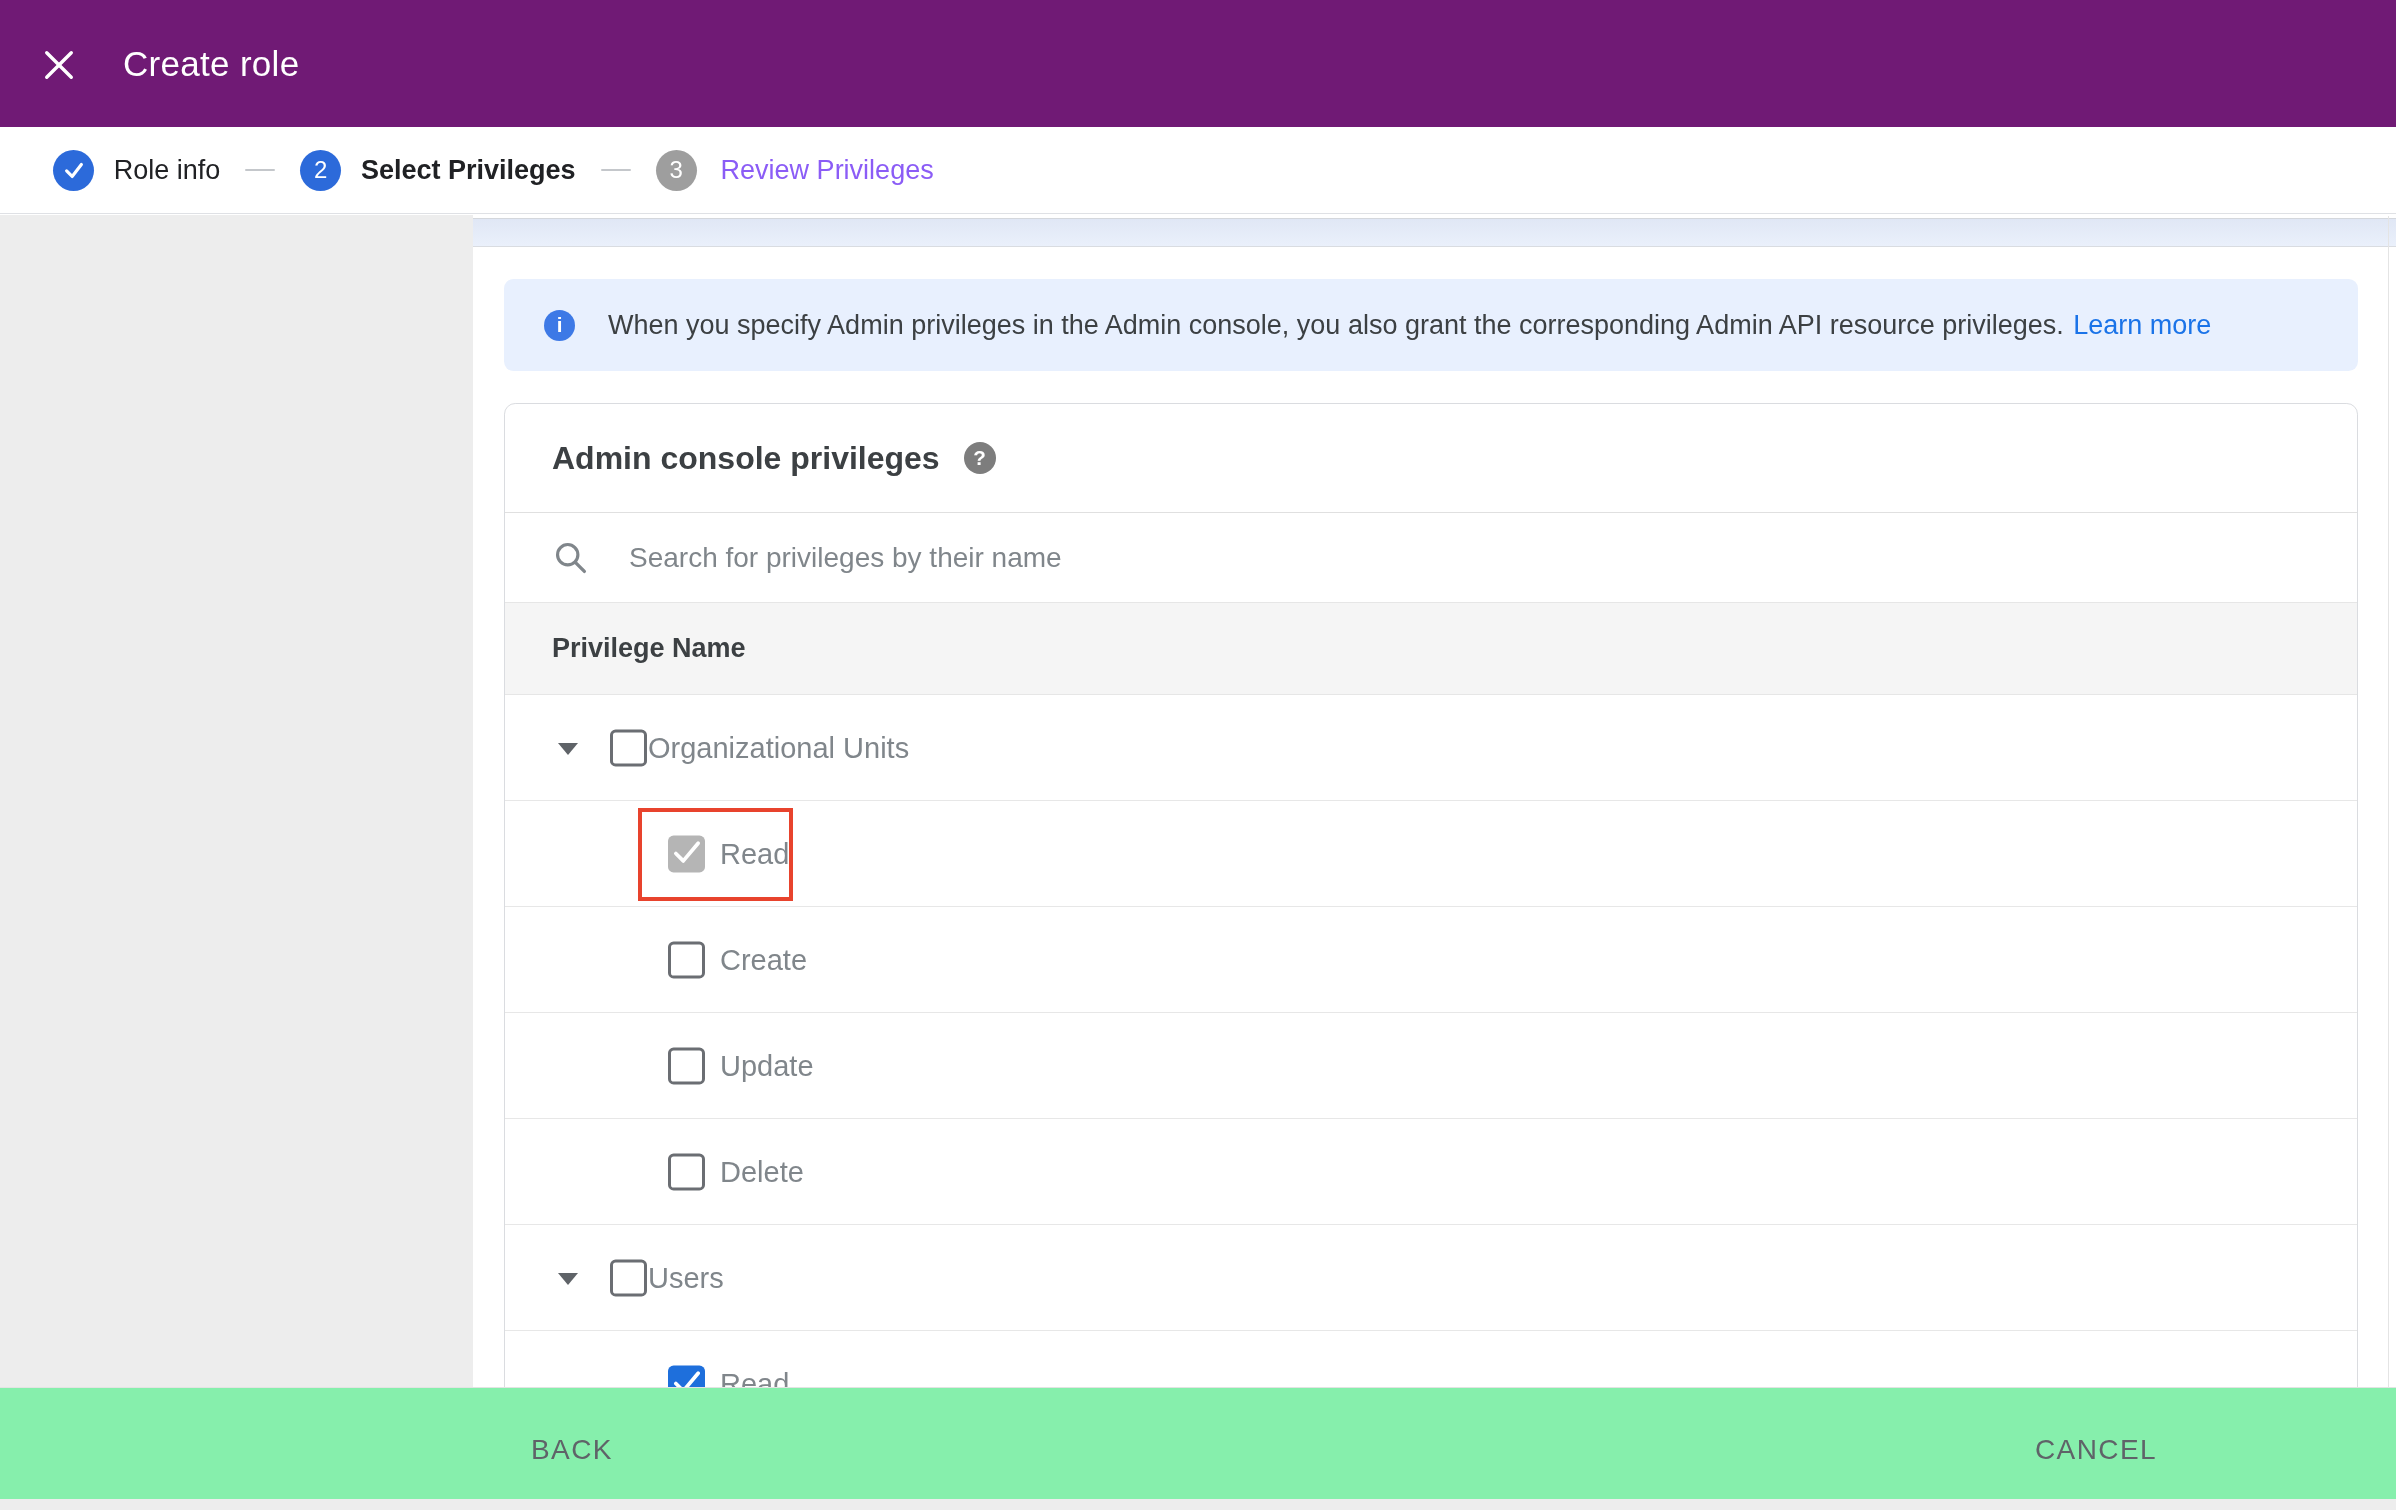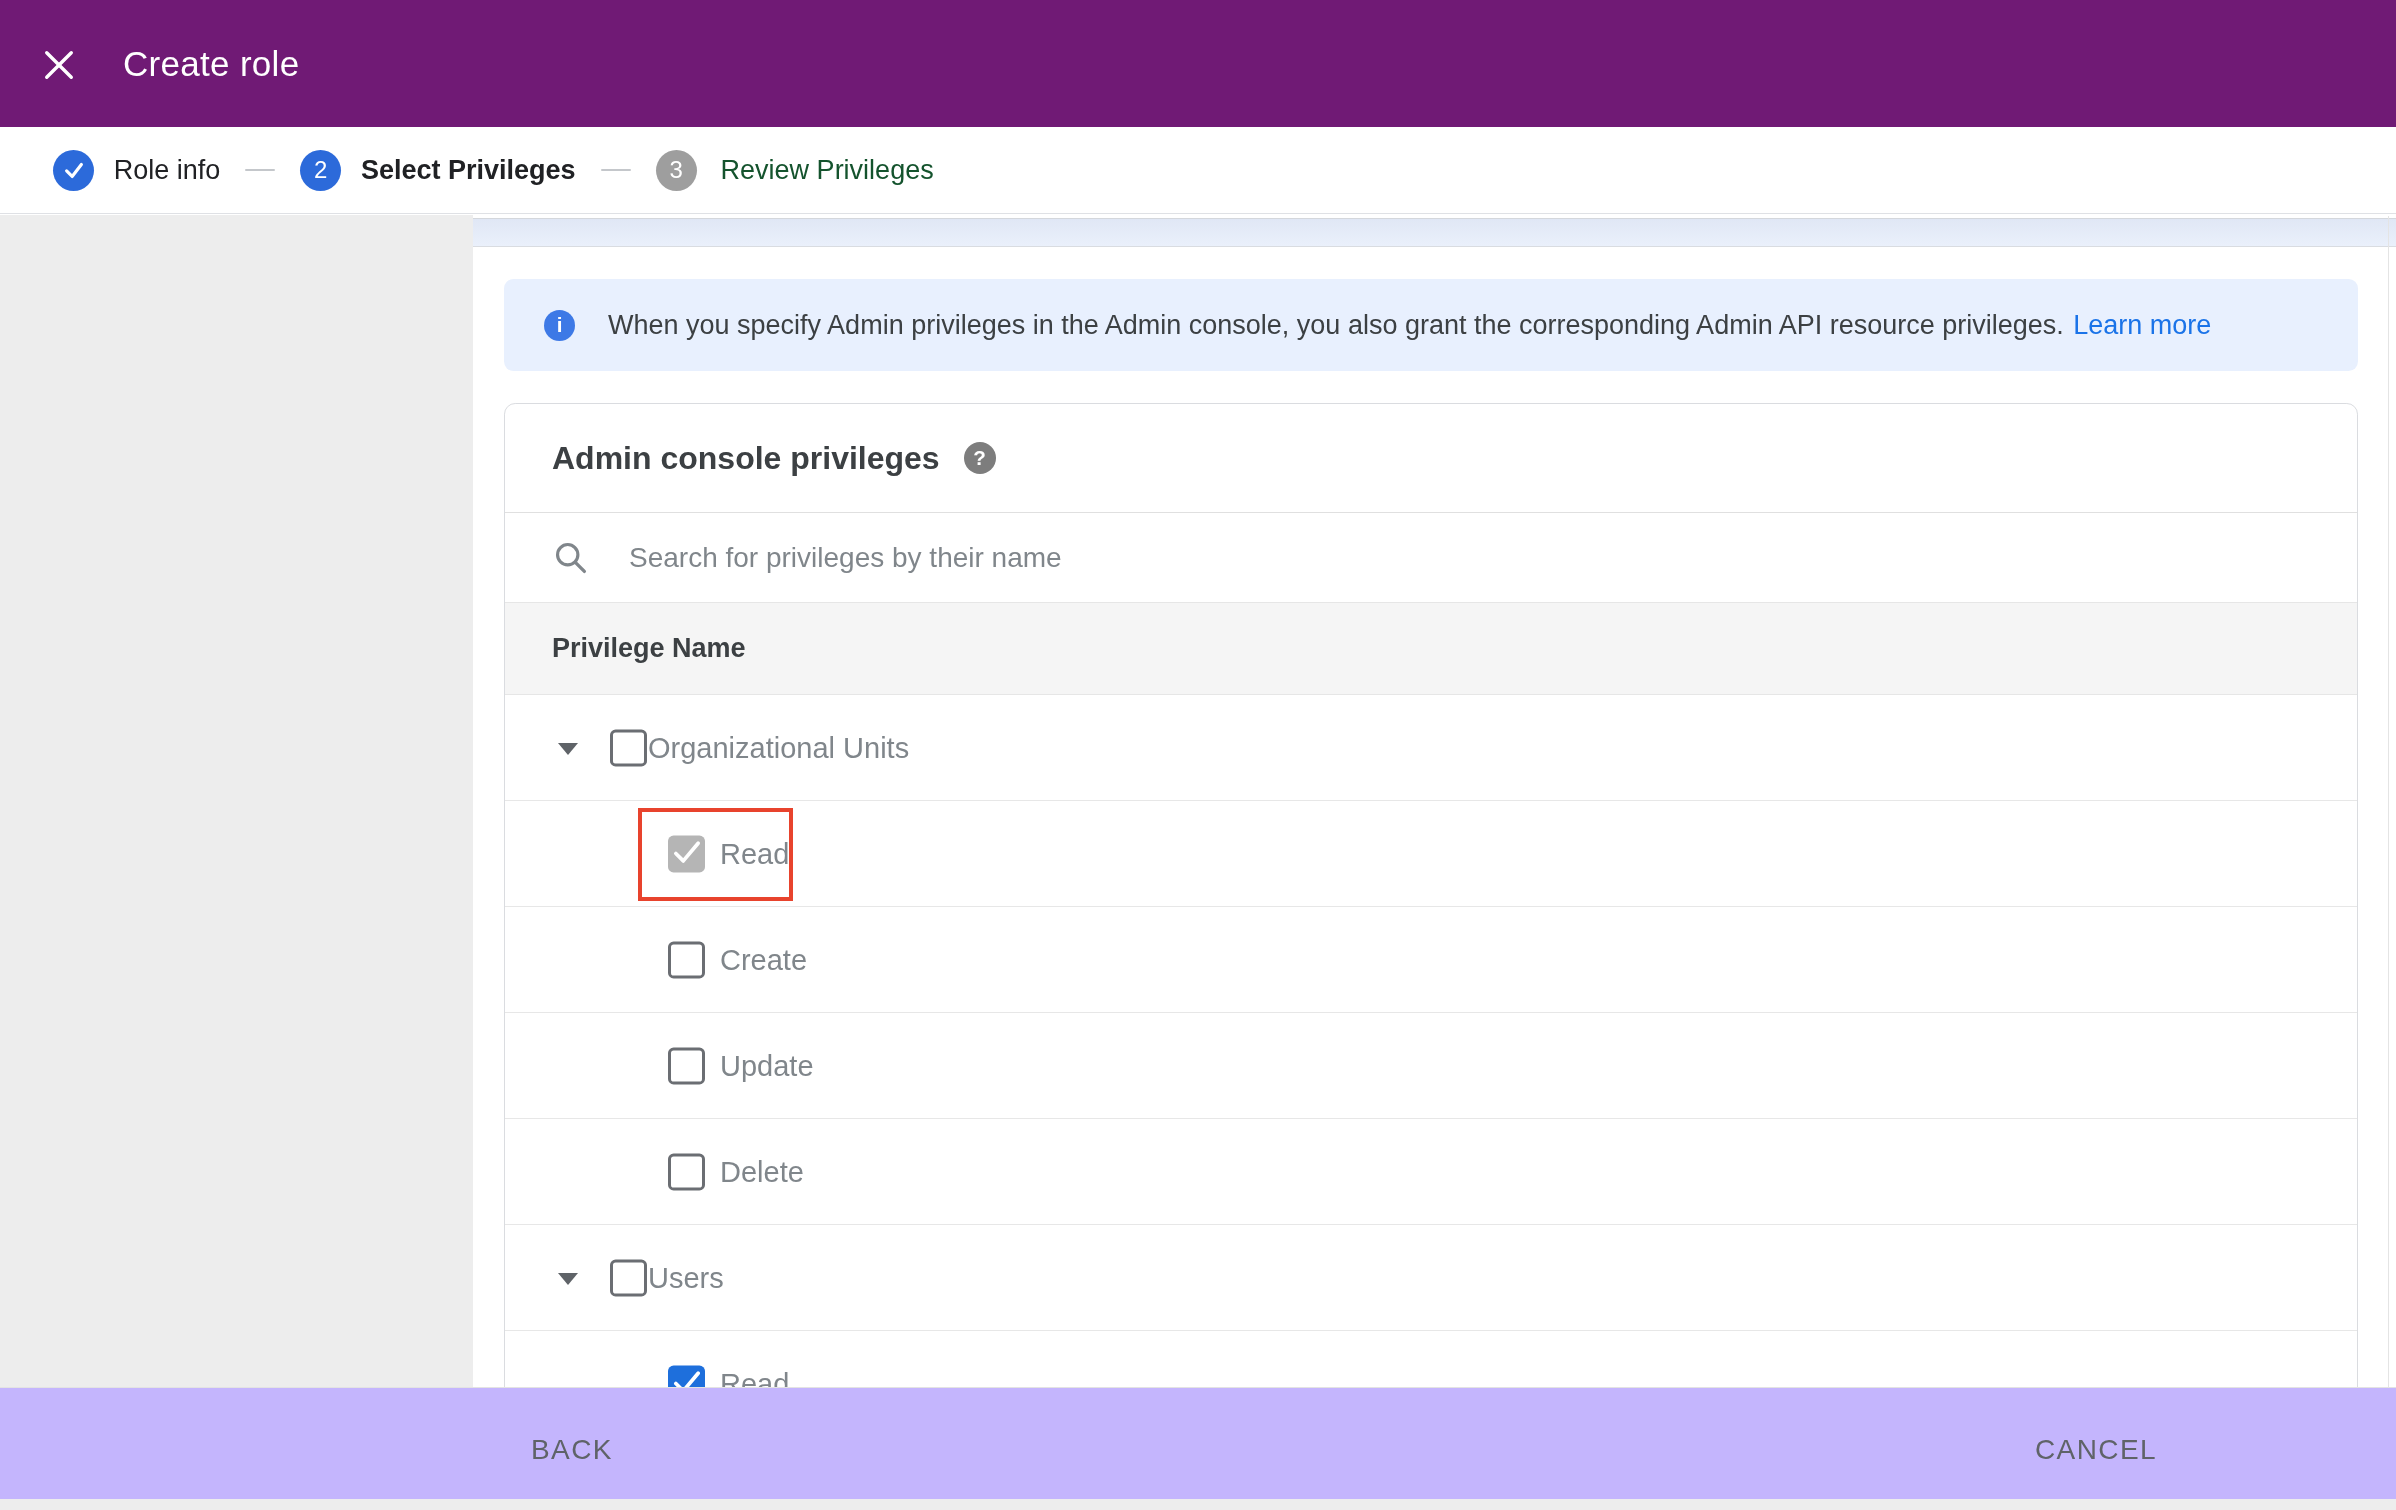--- a/index.html
+++ b/index.html
@@ -21,21 +21,21 @@
              background:#ffffff; border-bottom:0.9px solid #dfe1e5;
              display:flex; align-items:center; padding-left:53px; }
   .step { display:flex; align-items:center; cursor:pointer; }
   .step-circle { width:41px; height:41px; border-radius:50%;
                  display:flex; align-items:center; justify-content:center;
                  color:#fff; font-size:24px; font-weight:500; flex:0 0 auto; }
   .step-circle.done, .step-circle.active { background:#2c6ada; }
   .step-circle.upcoming { background:#9e9e9e; }
   .step-label { margin-left:19.7px; font-size:27px; color:#202124; }
   .step-label.active { font-weight:700; }
-  .step-label.upcoming { color:#14532d;margin-left:24px; }
+  .step-label.upcoming { color:#8b5cf6;margin-left:24px; }
   .step-dash { width:30px; height:2.8px; background:#c4c7cb; margin:0 25px; border-radius:1.9px; }
 
   
   .workspace { position:absolute; left:0; top:215px; width:2397px; height:1296px;
                background:#ededed; }
   .content-pane { position:absolute; left:473px; top:0; width:1923px; height:1172px;
                   background:#ffffff; overflow:hidden; }
   .scroll-strip { position:absolute; left:0; top:2.8px; width:1923px; height:29px;
                   background:linear-gradient(180deg,#e0e7f5 0%,#eaf0fb 100%);
                   border-top:0.9px solid #d4d7dc; border-bottom:0.9px solid #d9dce1; }
@@ -85,21 +85,21 @@
   .cbx svg { position:absolute; left:3.7px; top:5.6px; }
   .plabel { position:absolute; top:50%; transform:translateY(-50%);
             font-size:29px; color:#80868b; white-space:nowrap; }
   .plabel.parent { left:143px; }
   .plabel.child { left:215px; }
   .highlight-box { position:absolute; left:133px; top:6.6px; width:155px; height:93px;
                    border:4.7px solid #e8432d; pointer-events:none; }
 
   
   .footer { position:absolute; left:0; top:1387px; width:2397px; height:112px;
-            background:#c4b5fd; border-top:0.9px solid #e3e3e3;text-align:right; }
+            background:#86efac; border-top:0.9px solid #e3e3e3;text-align:right; }
   .btn-text { position:absolute; top:0; height:124px; display:flex; align-items:center;
               font-size:28px; font-weight:500; letter-spacing:1.4px; color:#5f6368;
               cursor:pointer; }
   .back-btn { left:531px; }
   .cancel-btn { left:2035px; }
 </style>
 </head>
 <body>
 
 <div class="stage">

